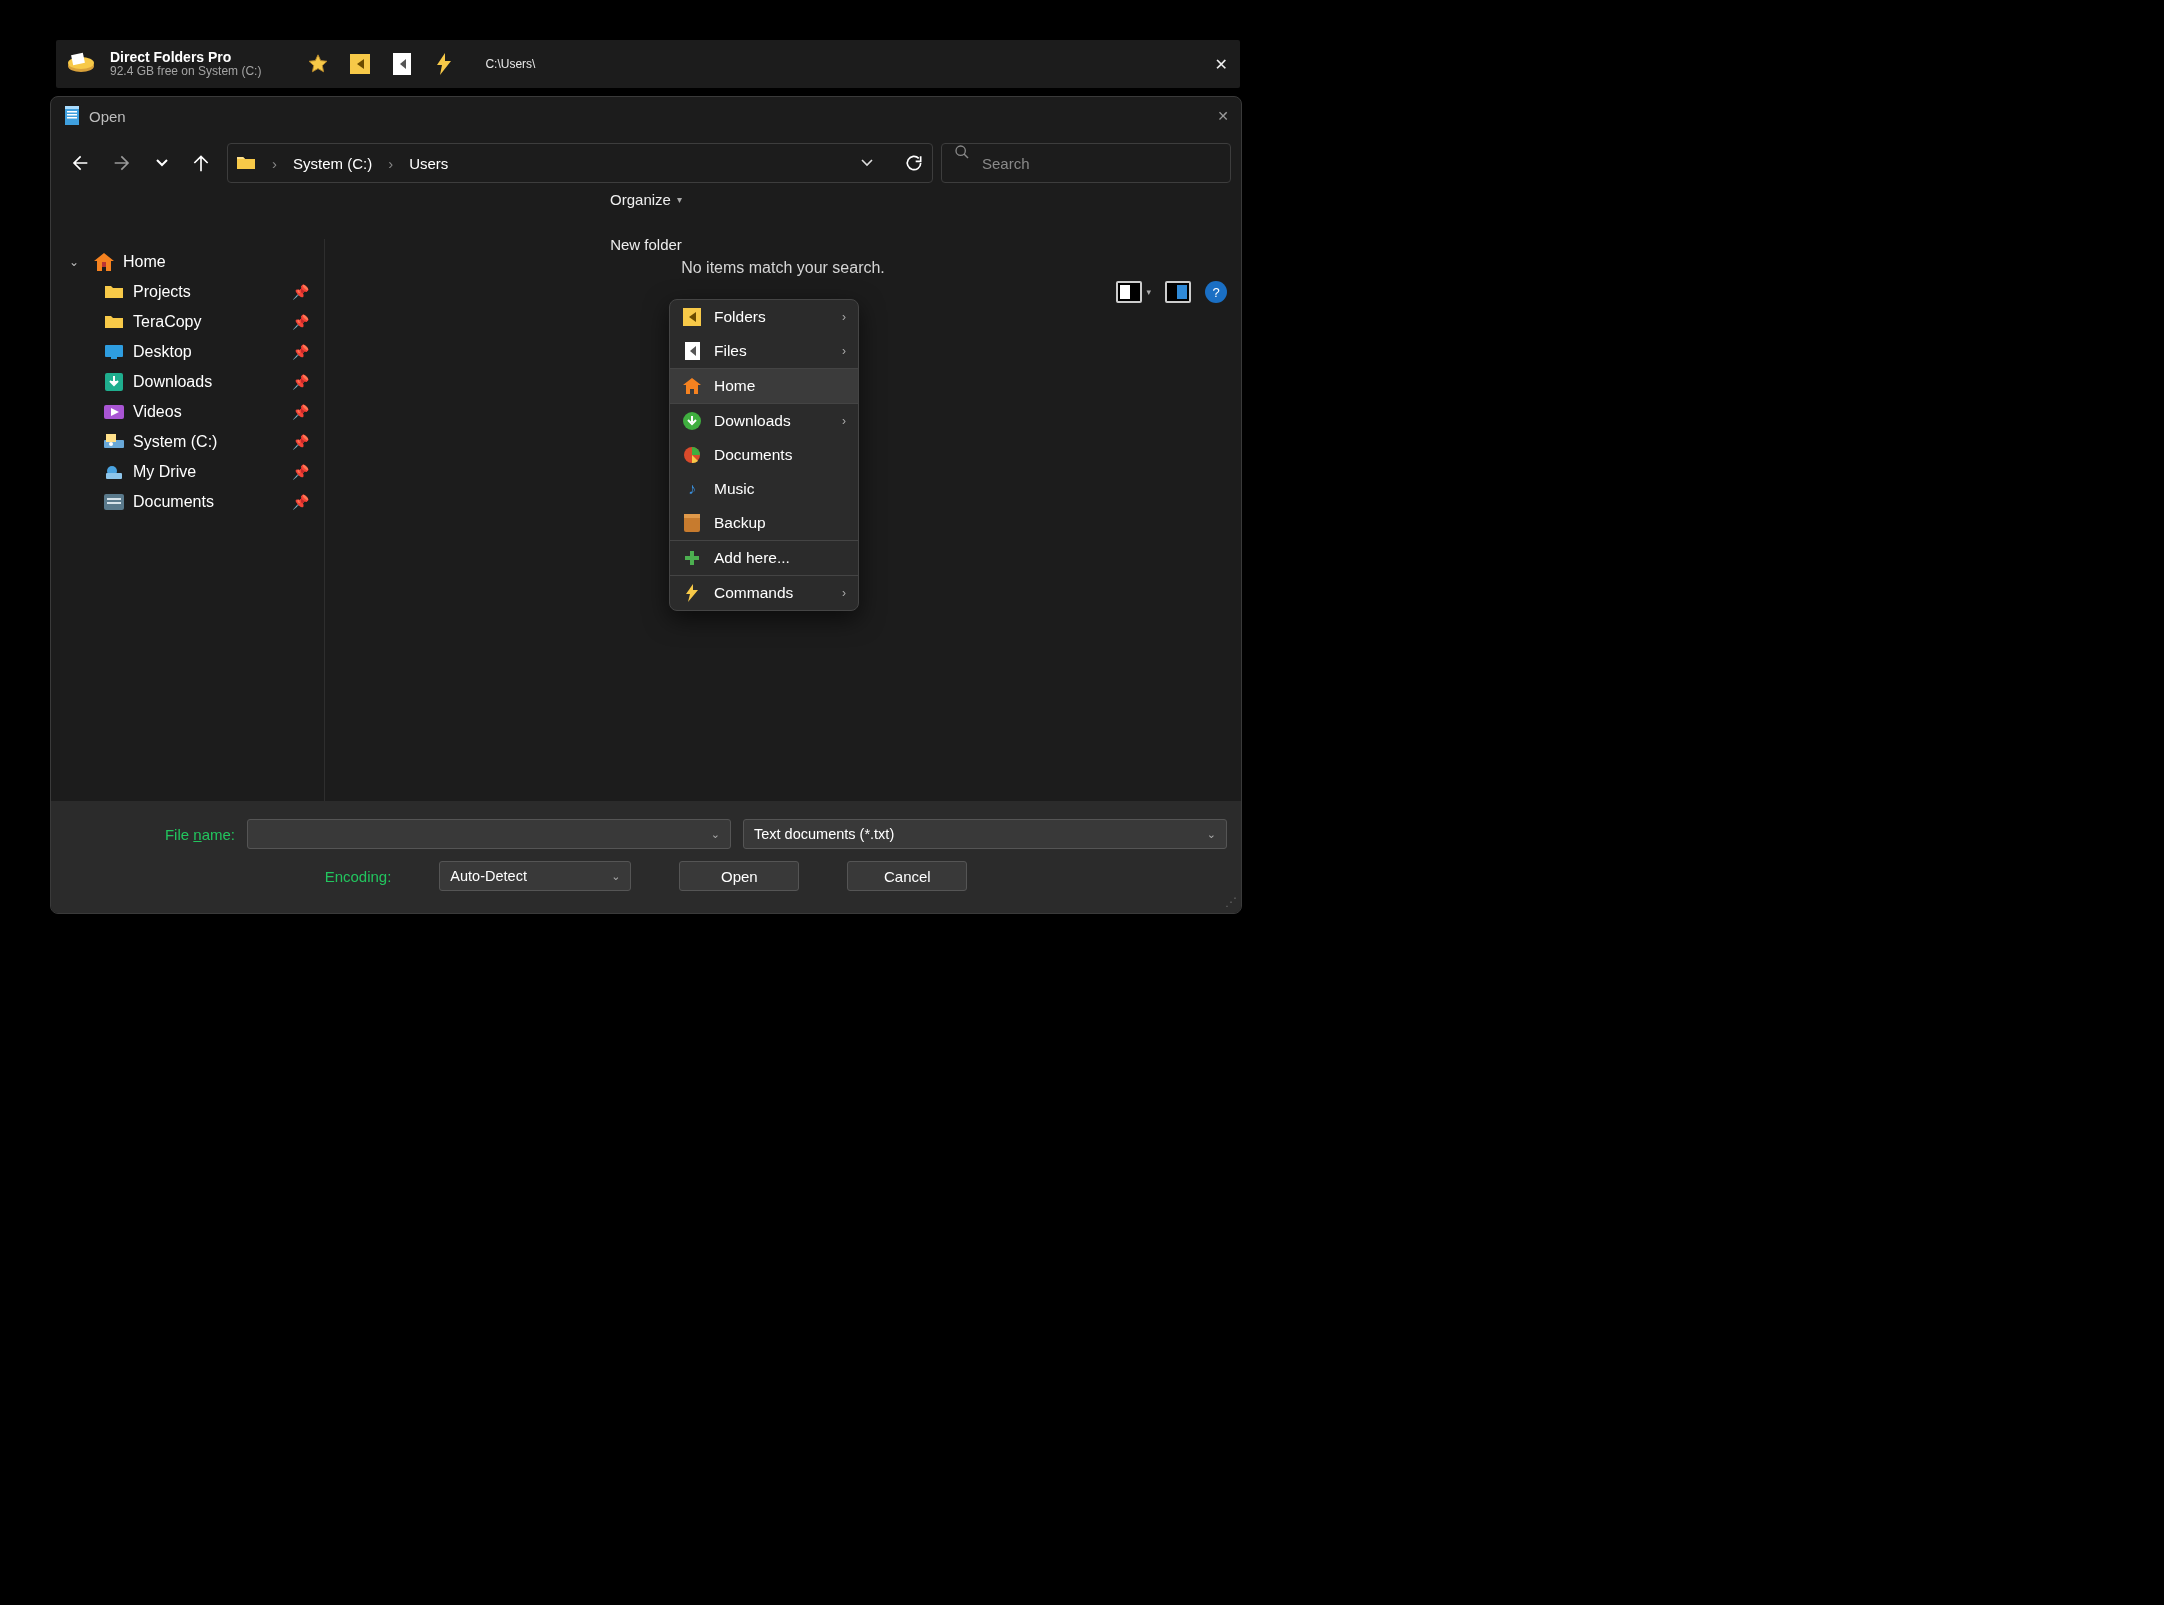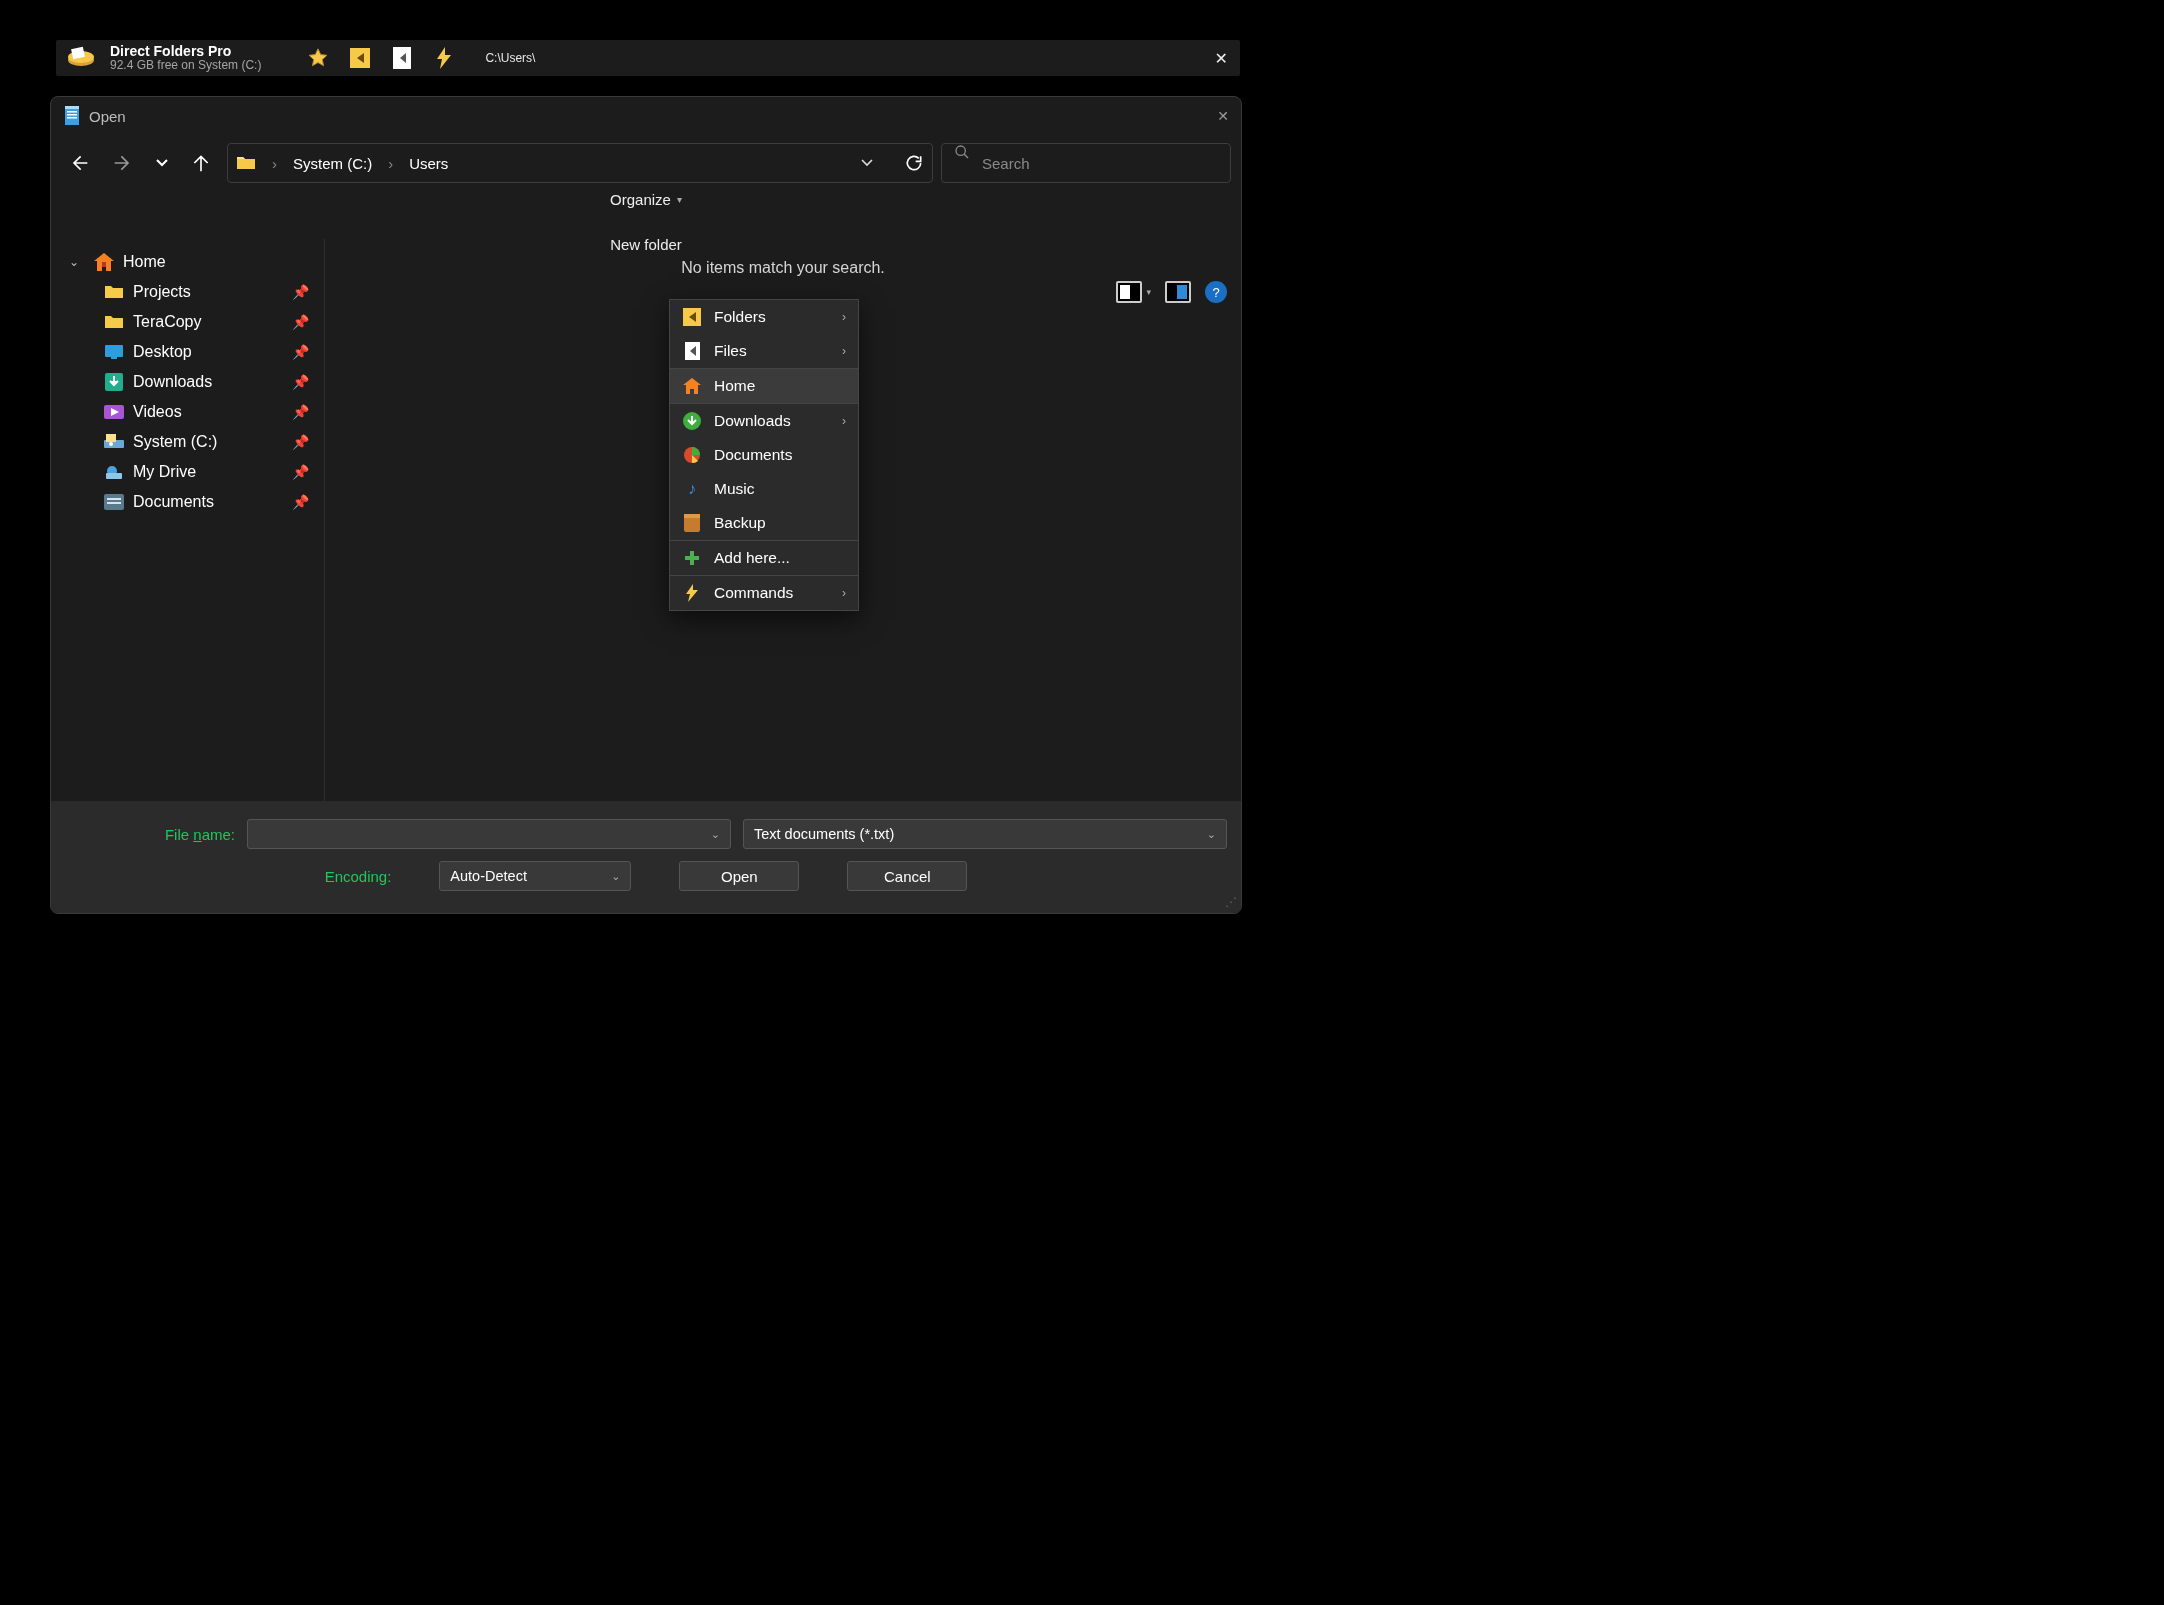--- a/index.html
+++ b/index.html
@@ -11,21 +11,21 @@
     width: 1270px;
     height: 941px;
     overflow: hidden;
     position: relative;
   }
 
   
   .df-bar {
     position: absolute;
     left: 56px; right: 30px; top: 40px;
-    height: 36px;
+    height: 48px;
     background: #1c1c1c;
     display: flex;
     align-items: center;
     gap: 12px;
     padding: 0 12px 0 8px;
     border-radius: 2px;
   }
   .df-logo {
     width: 34px; height: 34px;
     display: flex; align-items: center; justify-content: center;
@@ -153,21 +153,21 @@
     text-align:center; color:#d5d5d5; font-size:16px;
   }
 
   
   .popup {
     position:absolute;
     left: 344px; top: 60px;
     width: 190px;
     background:#2b2b2b;
     border:1px solid #454545;
-    border-radius:0;
+    border-radius:8px;
     overflow:hidden;
     box-shadow:0 8px 24px rgba(0,0,0,.6);
   }
   .popup-item {
     display:flex; align-items:center; gap:12px;
     padding: 8px 12px;
     font-size:15.5px;
     color:#fff;
   }
   .popup-item.highlight { background:#3b3b3b; }

